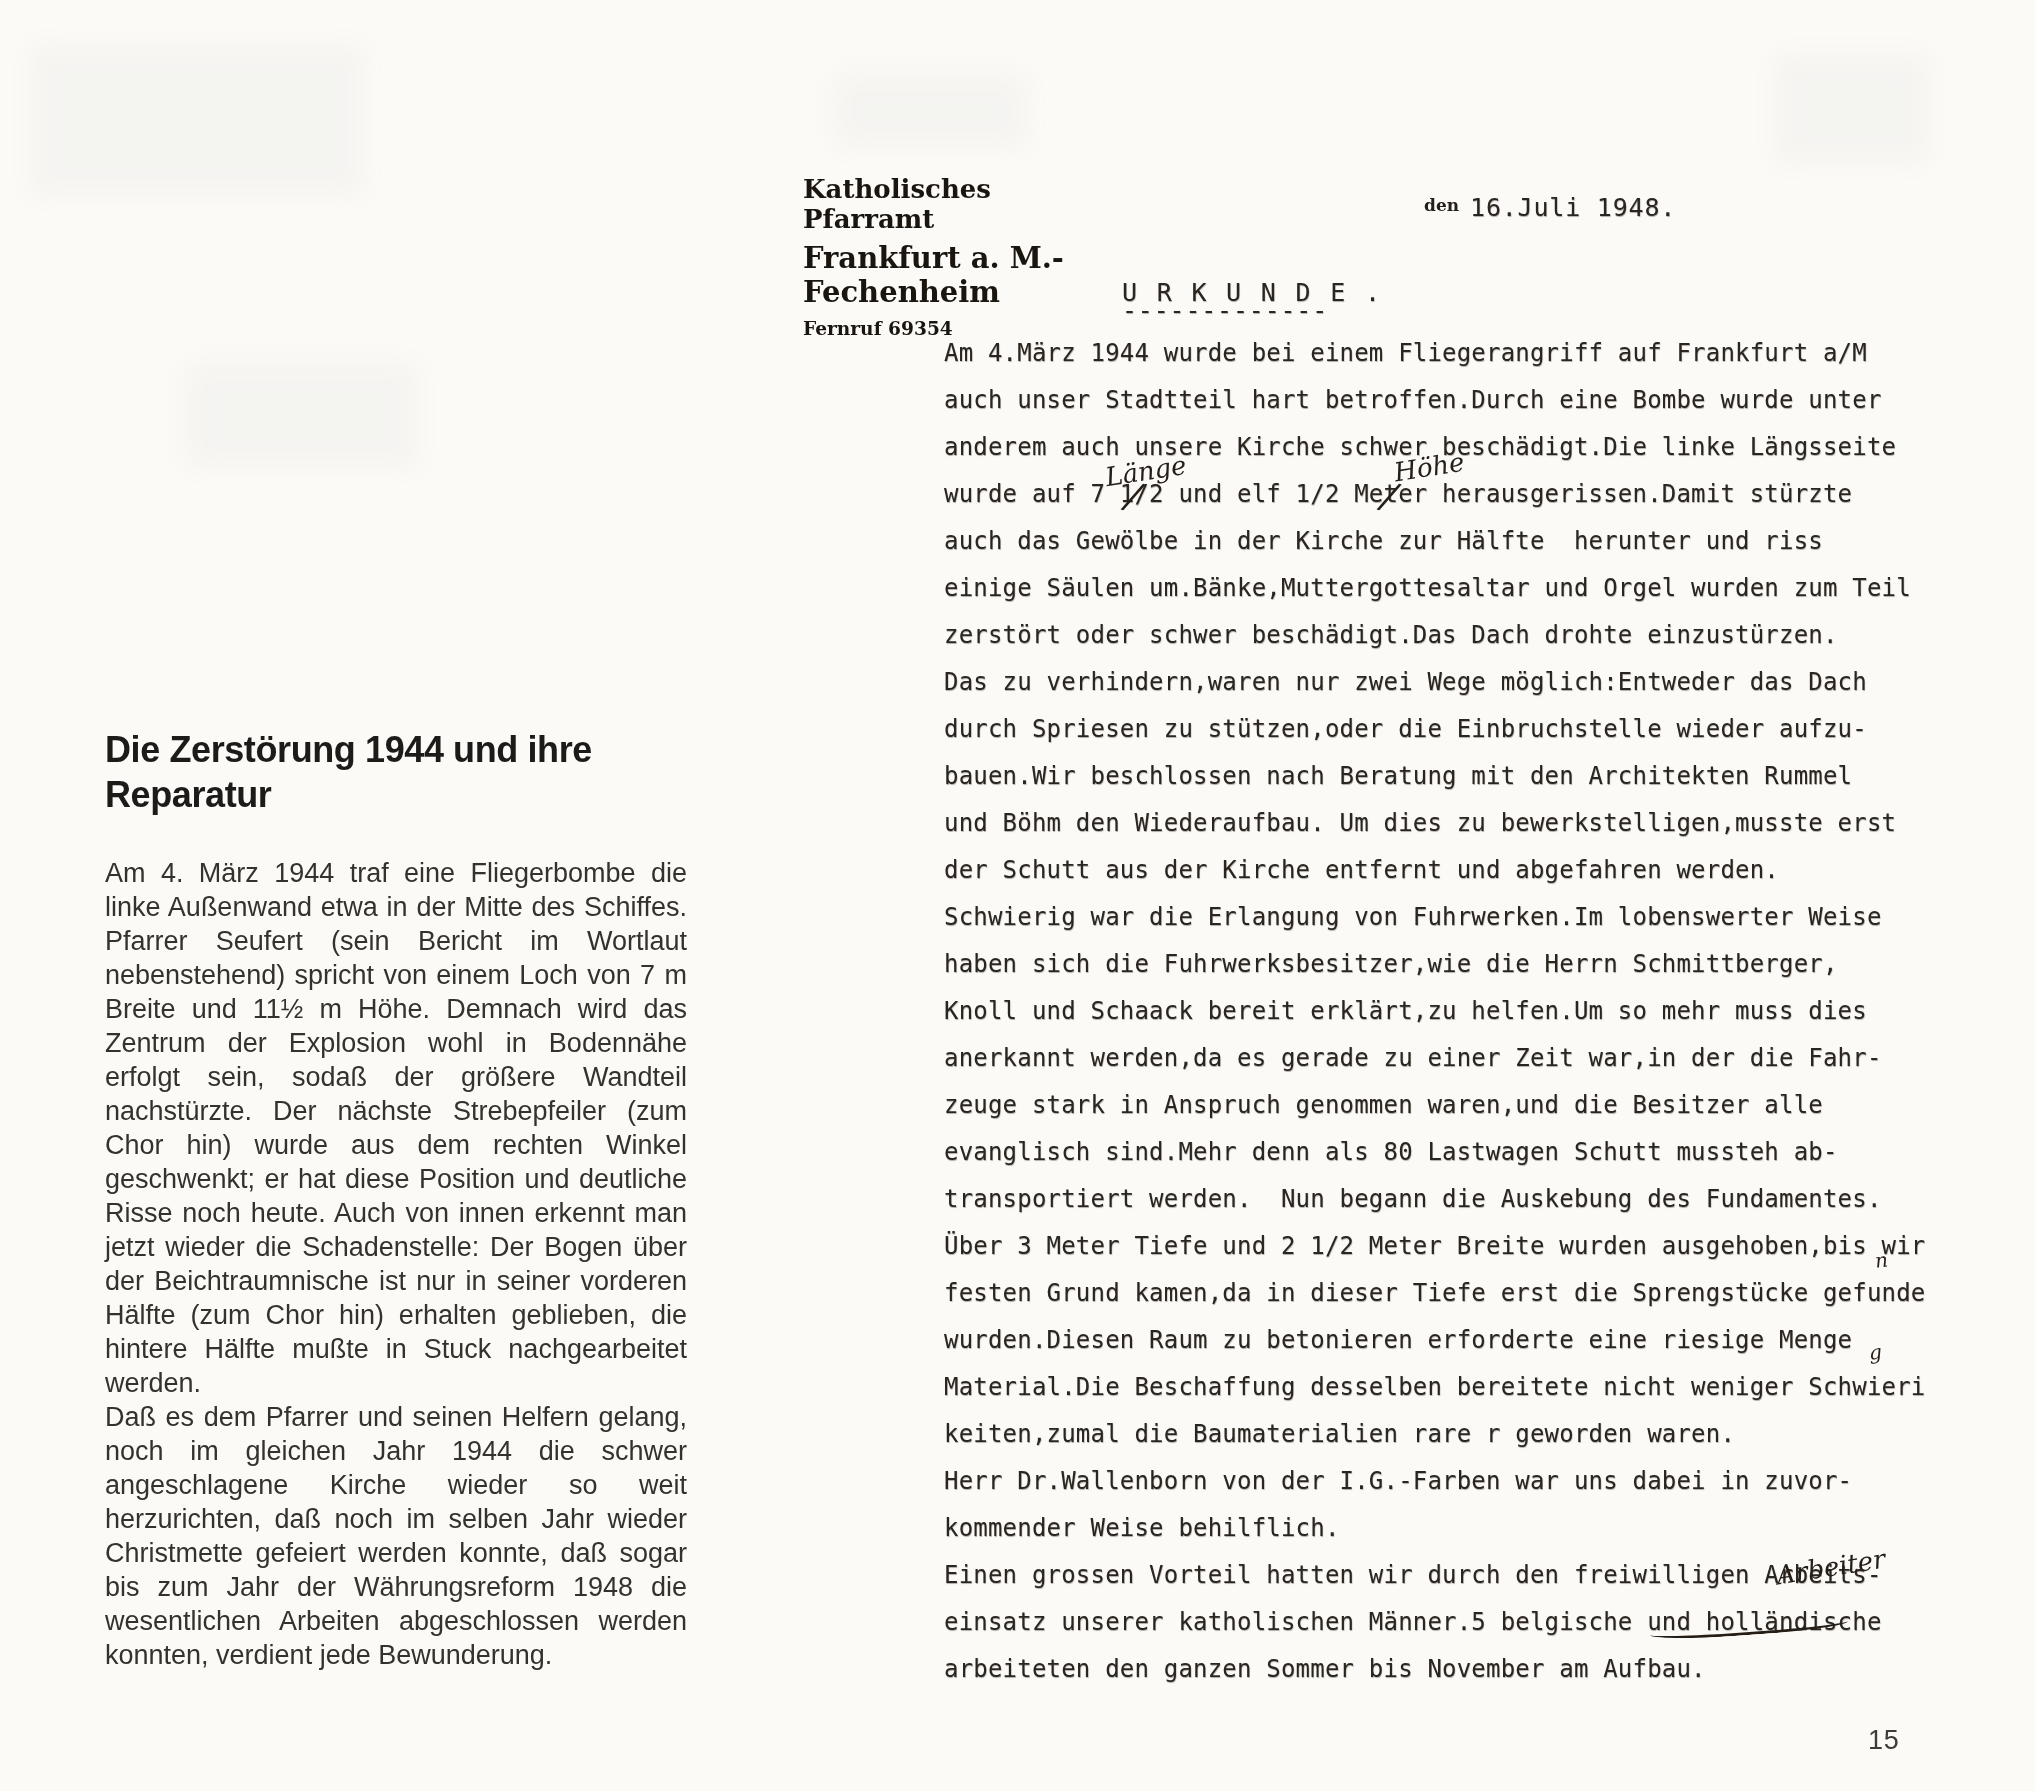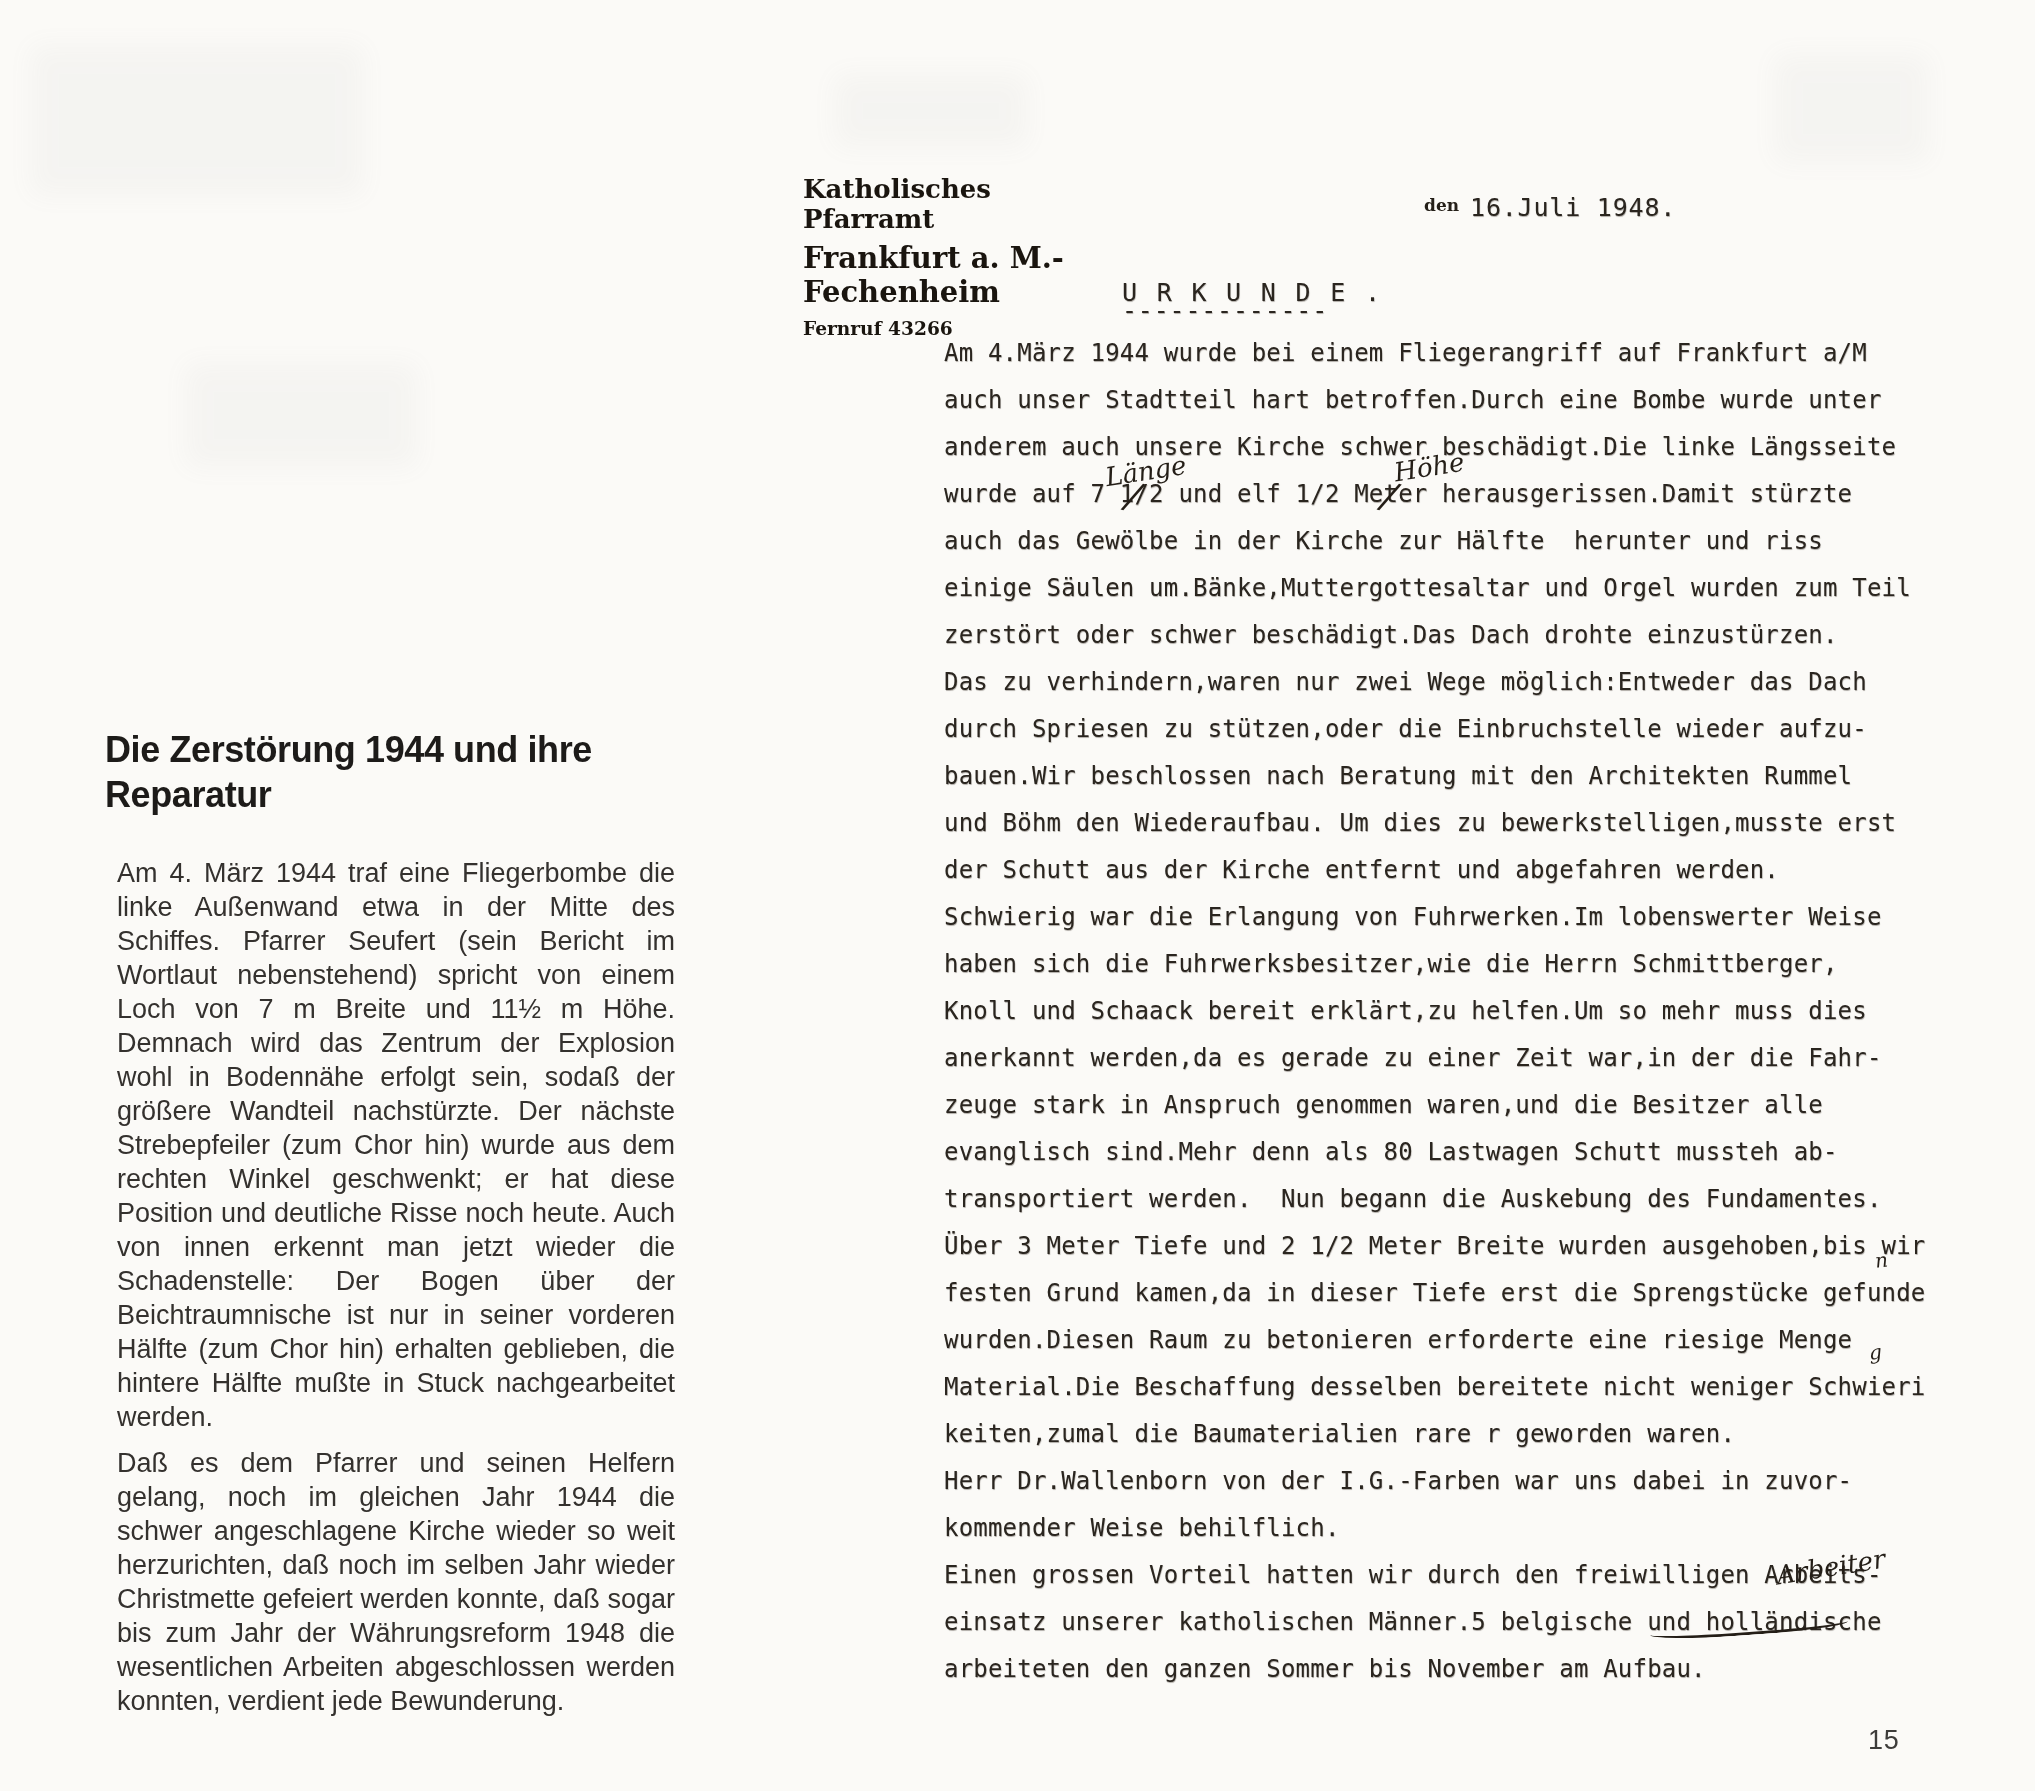--- a/index.html
+++ b/index.html
@@ -18,21 +18,21 @@
   
   .article { position:absolute; left:105px; top:727px; width:582px; }
   .article-title {
     font-size:36px; font-weight:bold; line-height:45px;
     color:#1d1b19; letter-spacing:-0.4px;
   }
   .article-body {
     margin-top:39px; font-size:27px; line-height:34px;
     text-align:justify; color:#34312e;
   }
-  .article-body p { margin:12px; }
+  .article-body p { margin:0; }
 
   
   .letterhead {
     position:absolute; left:803px; top:174px; width:264px; text-align:left;
     font-family:"DejaVu Serif", serif; font-weight:bold; color:#1a150f;
   }
   .lh-line1 { font-size:26px; }
   .lh-line2 { font-size:29px; margin-top:7px; }
   .lh-line3 { font-size:18.6px; margin-top:8.5px; }
 
@@ -91,21 +91,21 @@
     <div class="article-title">Die Zerstörung 1944 und ihre Reparatur</div>
     <div class="article-body">
       <p>Am 4. März 1944 traf eine Fliegerbombe die linke Außenwand etwa in der Mitte des Schiffes. Pfarrer Seufert (sein Bericht im Wortlaut nebenstehend) spricht von einem Loch von 7 m Breite und 11½ m Höhe. Demnach wird das Zentrum der Explosion wohl in Bodennähe erfolgt sein, sodaß der größere Wandteil nachstürzte. Der nächste Strebepfeiler (zum Chor hin) wurde aus dem rechten Winkel geschwenkt; er hat diese Position und deutliche Risse noch heute. Auch von innen erkennt man jetzt wieder die Schadenstelle: Der Bogen über der Beichtraumnische ist nur in seiner vorderen Hälfte (zum Chor hin) erhalten geblieben, die hintere Hälfte mußte in Stuck nachgearbeitet werden.</p>
       <p>Daß es dem Pfarrer und seinen Helfern gelang, noch im gleichen Jahr 1944 die schwer angeschlagene Kirche wieder so weit herzurichten, daß noch im selben Jahr wieder Christmette gefeiert werden konnte, daß sogar bis zum Jahr der Währungsreform 1948 die wesentlichen Arbeiten abgeschlossen werden konnten, verdient jede Bewunderung.</p>
     </div>
   </div>
 
   <div class="letterhead">
     <div class="lh-line1">Katholisches Pfarramt</div>
     <div class="lh-line2">Frankfurt a. M.-Fechenheim</div>
-    <div class="lh-line3">Fernruf 43266</div>
+    <div class="lh-line3">Fernruf 69354</div>
   </div>
 
   <div class="date-block">
     <span class="date-prefix">den</span><span class="typed date-value">16.Juli 1948.</span>
   </div>
 
   <div class="urkunde">
     <div class="typed urkunde-text">U R K U N D E .</div>
     <div class="typed urkunde-underline">-------------</div>
   </div>

